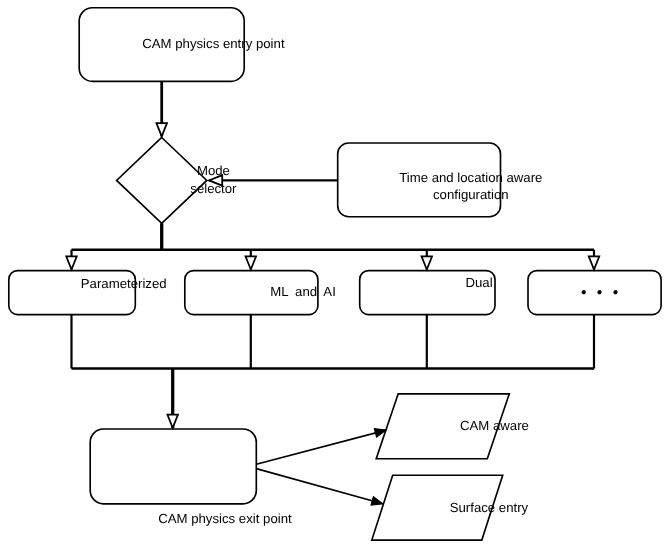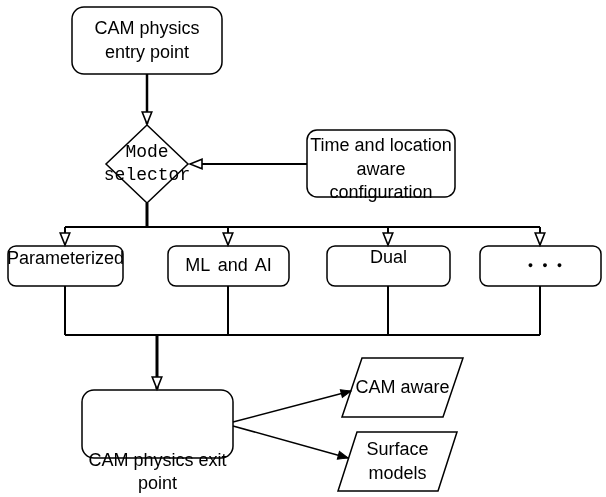--- a/index.html
+++ b/index.html
@@ -19,25 +19,26 @@
     position: absolute;
     left: 0;
     top: 0;
   }
   .label {
     position: absolute;
     display: flex;
     align-items: center;
     justify-content: center;
     text-align: center;
-    font-size: 18px;
+    font-size: 12px;
     line-height: 1.3;
     color: #000000;
     pointer-events: none;
     white-space: normal;
+    padding-left: 47px;
   }
   .wide-words {
     word-spacing: 3px;
   }
   .dots {
     font-size: 9px;
     font-weight: bold;
     letter-spacing: 9px;
     padding-left: 9px;
   }
@@ -85,31 +86,31 @@
       <path d="M540,286 L540,335" stroke-width="2"></path>
       <path d="M65,335 L540,335" stroke-width="2.2"></path>
       <path d="M157,335 L157,389" stroke-width="3" marker-end="url(#hollow)"></path>
       <path d="M233,422 L351,391" stroke-width="1.5" marker-end="url(#classic)"></path>
       <path d="M233,426 L348,458" stroke-width="1.5" marker-end="url(#classic)"></path>
     </g>
   </svg>
 
   <div class="label" style="left:72px;  top:7px;   width:150px; height:67px;">CAM physics entry point</div>
 
-  <div class="label" style="left:112px; top:140px; width:70px;  height:48px;font-family:Liberation Mono, monospace;">Mode selector</div>
+  <div class="label" style="left:112px; top:140px; width:70px;  height:48px;">Mode selector</div>
 
   <div class="label" style="left:309px; top:130px; width:144px; height:79px;">Time and location aware configuration</div>
 
   <div class="label" style="left:8px;   top:246px; width:115px; height:26px;">Parameterized</div>
 
   <div class="label wide-words" style="left:168px; top:246px; width:121px; height:40px;">ML and AI</div>
 
   <div class="label" style="left:327px; top:246px; width:123px; height:23px;">Dual</div>
 
   <div class="label dots" style="left:480px; top:246px; width:121px; height:40px;">●●●</div>
 
   <div class="label" style="left:82px;  top:390px; width:151px; height:68px;margin-top:48px;">CAM physics exit point</div>
 
   <div class="label" style="left:352px; top:358px; width:101px; height:59px;">CAM aware</div>
 
-  <div class="label" style="left:347px; top:432px; width:101px; height:59px;">Surface models</div>
+  <div class="label" style="left:347px; top:432px; width:101px; height:59px;">Surface entry</div>
 
 </div>
 
 </body></html>

